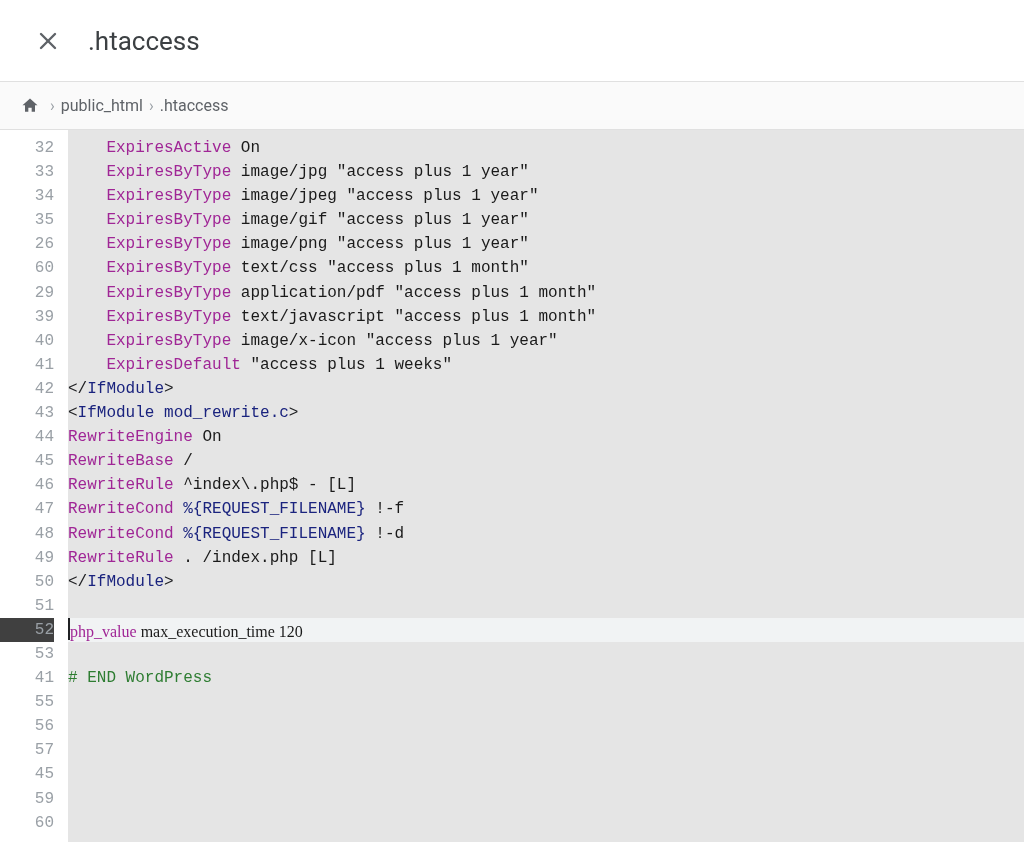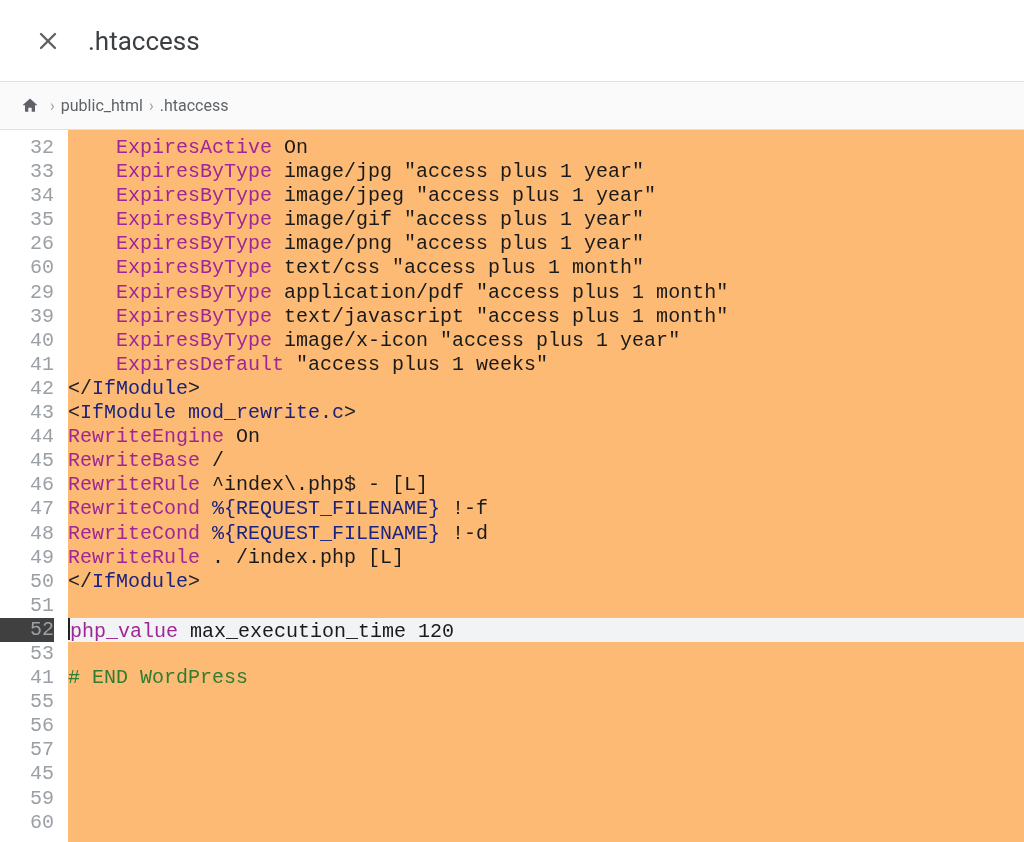--- a/index.html
+++ b/index.html
@@ -53,52 +53,53 @@
     margin: 0 6px;
     color: #9aa0a6;
   }
   .breadcrumb-item {
     color: #5f6368;
   }
   .editor {
     display: flex;
     height: calc(842px - 82px - 48px);
     font-family: "SF Mono", Menlo, Consolas, "Courier New", monospace;
-    font-size: 20px;
+    font-size: 16px;
     line-height: 24.1px;
     overflow: hidden;
     position: relative;
   }
   .gutter {
     width: 68px;
     background: #ffffff;
     color: #9aa0a6;
     text-align: right;
     box-sizing: border-box;
     padding-right: 14px;
     padding-top: 6px;
     user-select: none;
   }
   .code {
     flex: 1;
     padding-top: 6px;
-    background: #fdba74;
+    background: #e5e5e5;
     white-space: pre;
     color: #202124;
     position: relative;
   }
   .line { height: 24.1px; }
   .ln { height: 24.1px; }
   .tok-dir   { color: #a02696; }   
   .tok-str   { color: #1a1a1a; }   
   .tok-blue  { color: #1a237e; }   
   .tok-green { color: #2e7d32; margin-top: 46px; }   
   .tok-grey  { color: #202124; }
   .line.active {
     background: #f1f3f4;
+    font-family: Liberation Serif, serif;
   }
   .ln.active {
     background: #404040;
   }
   .cursor {
     display: inline-block;
     width: 0;
     border-left: 2px solid #202124;
     height: 22px;
     vertical-align: -3px;

